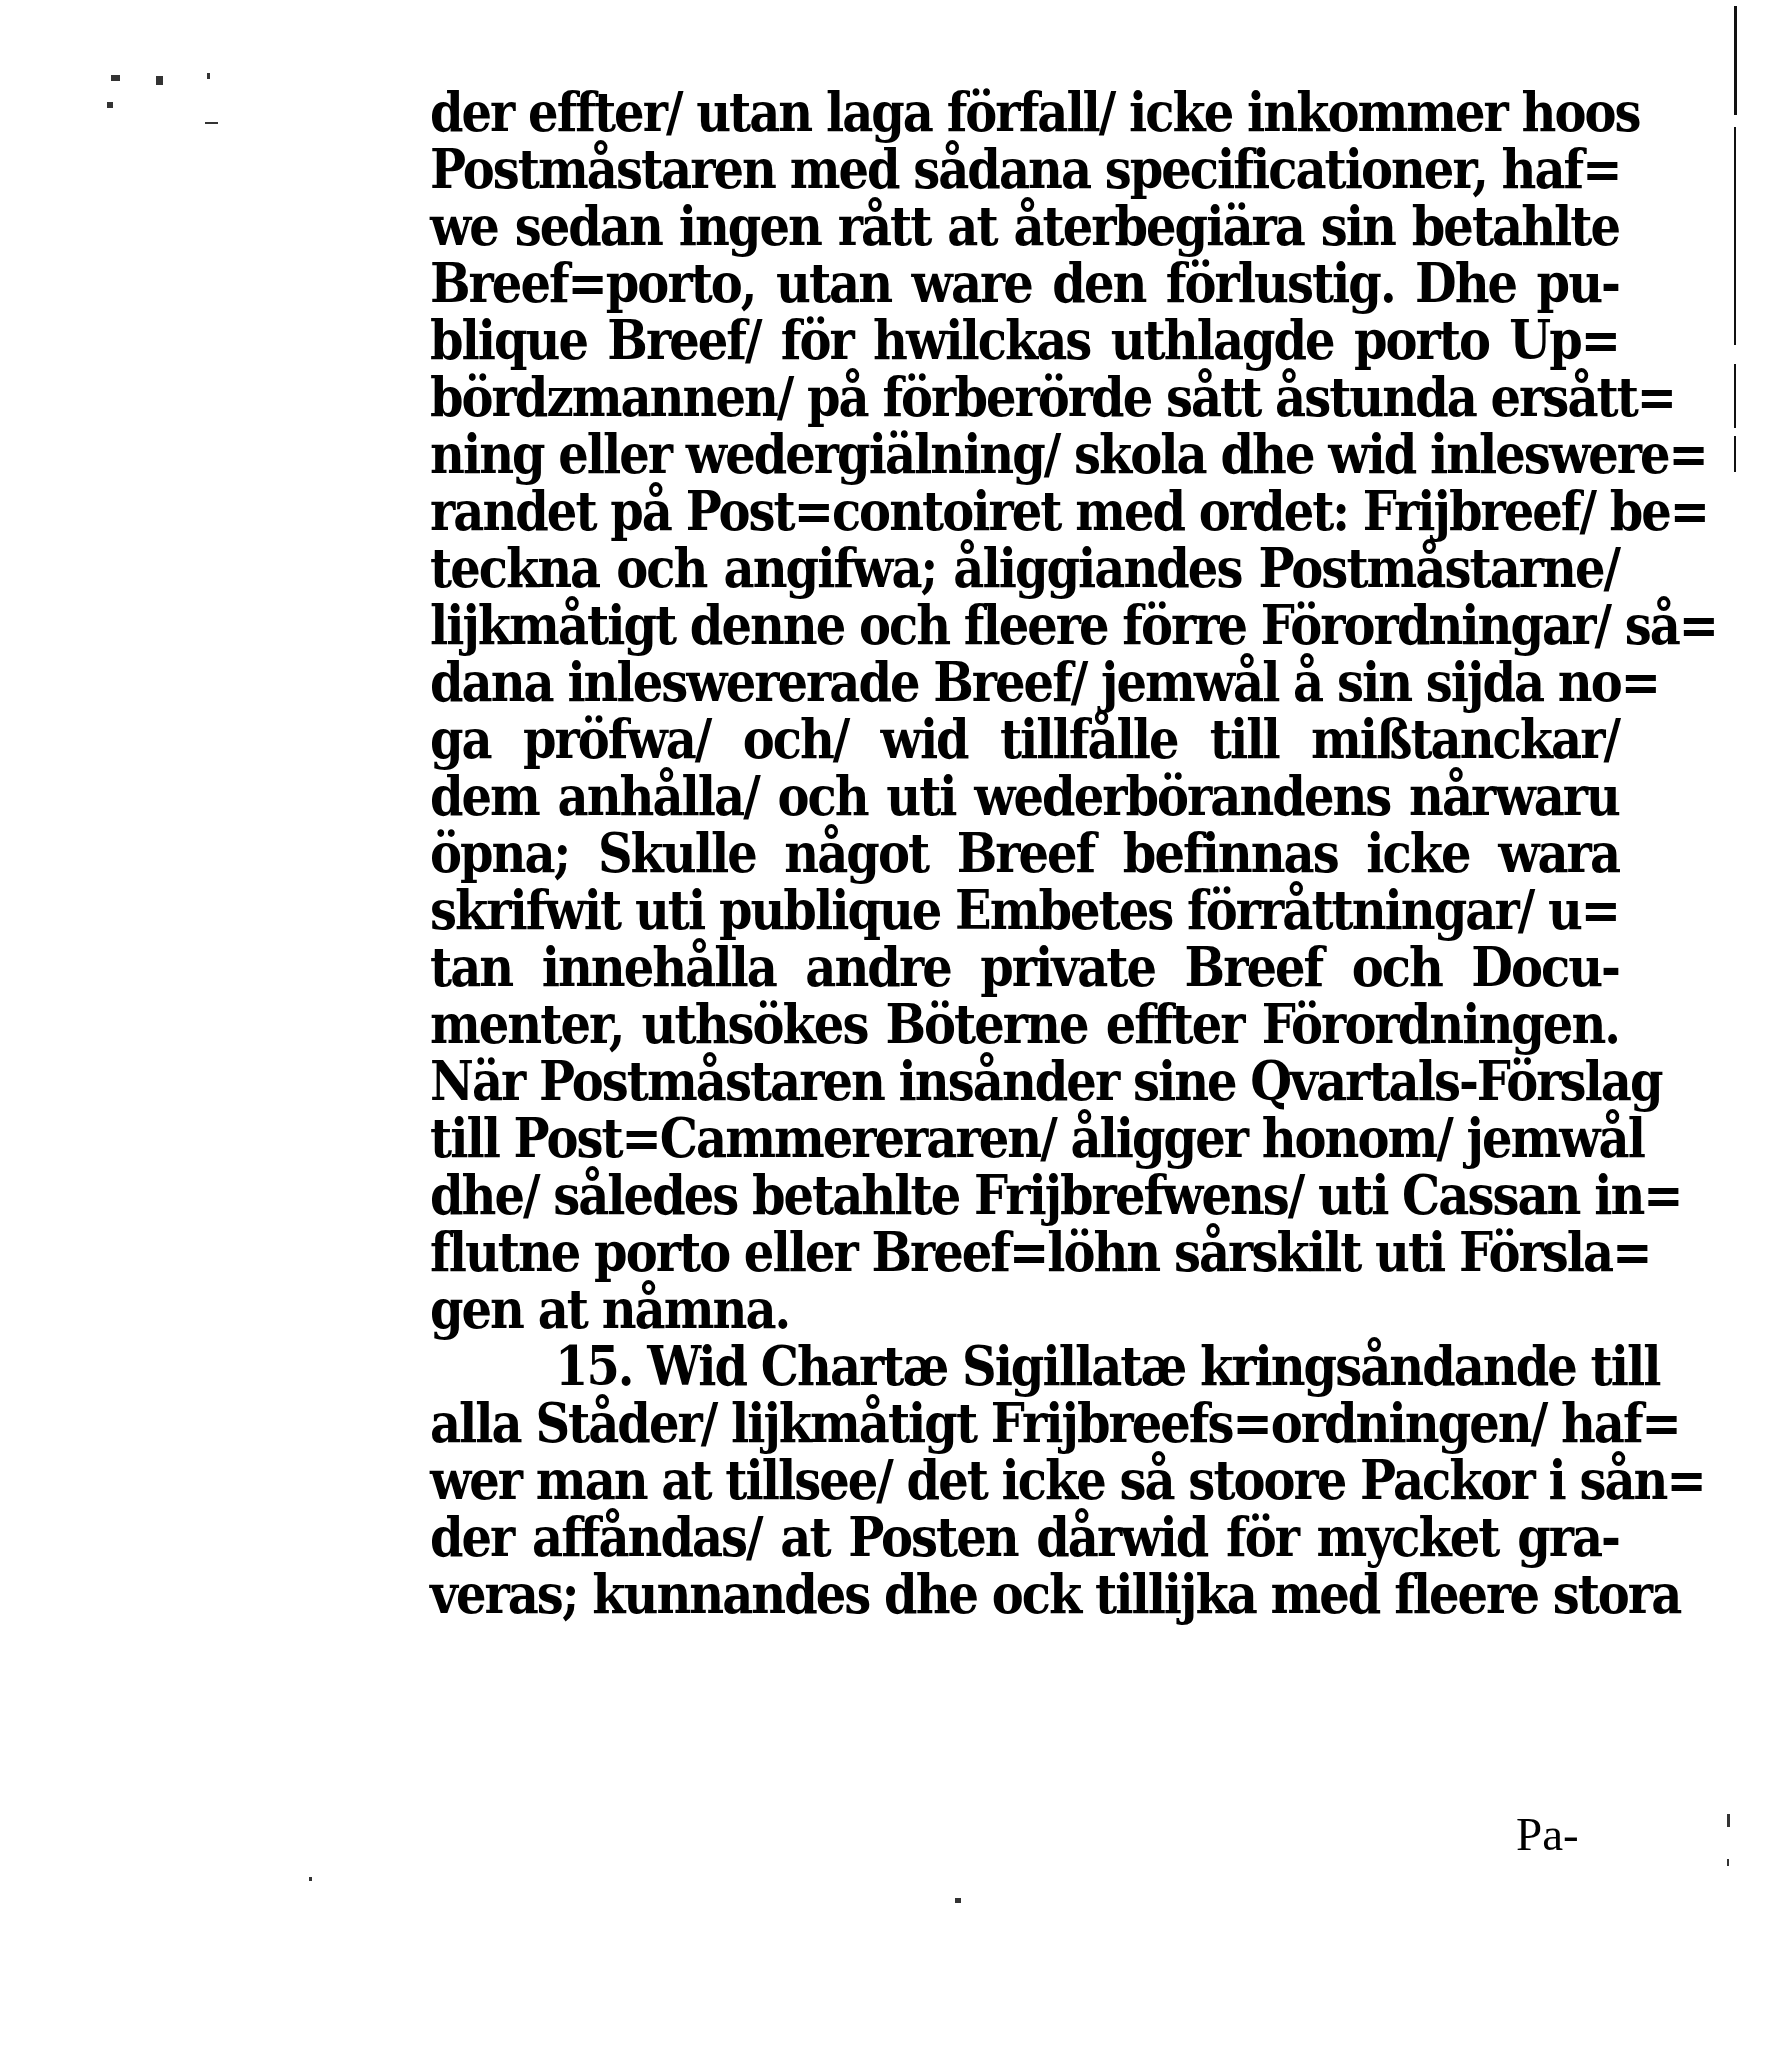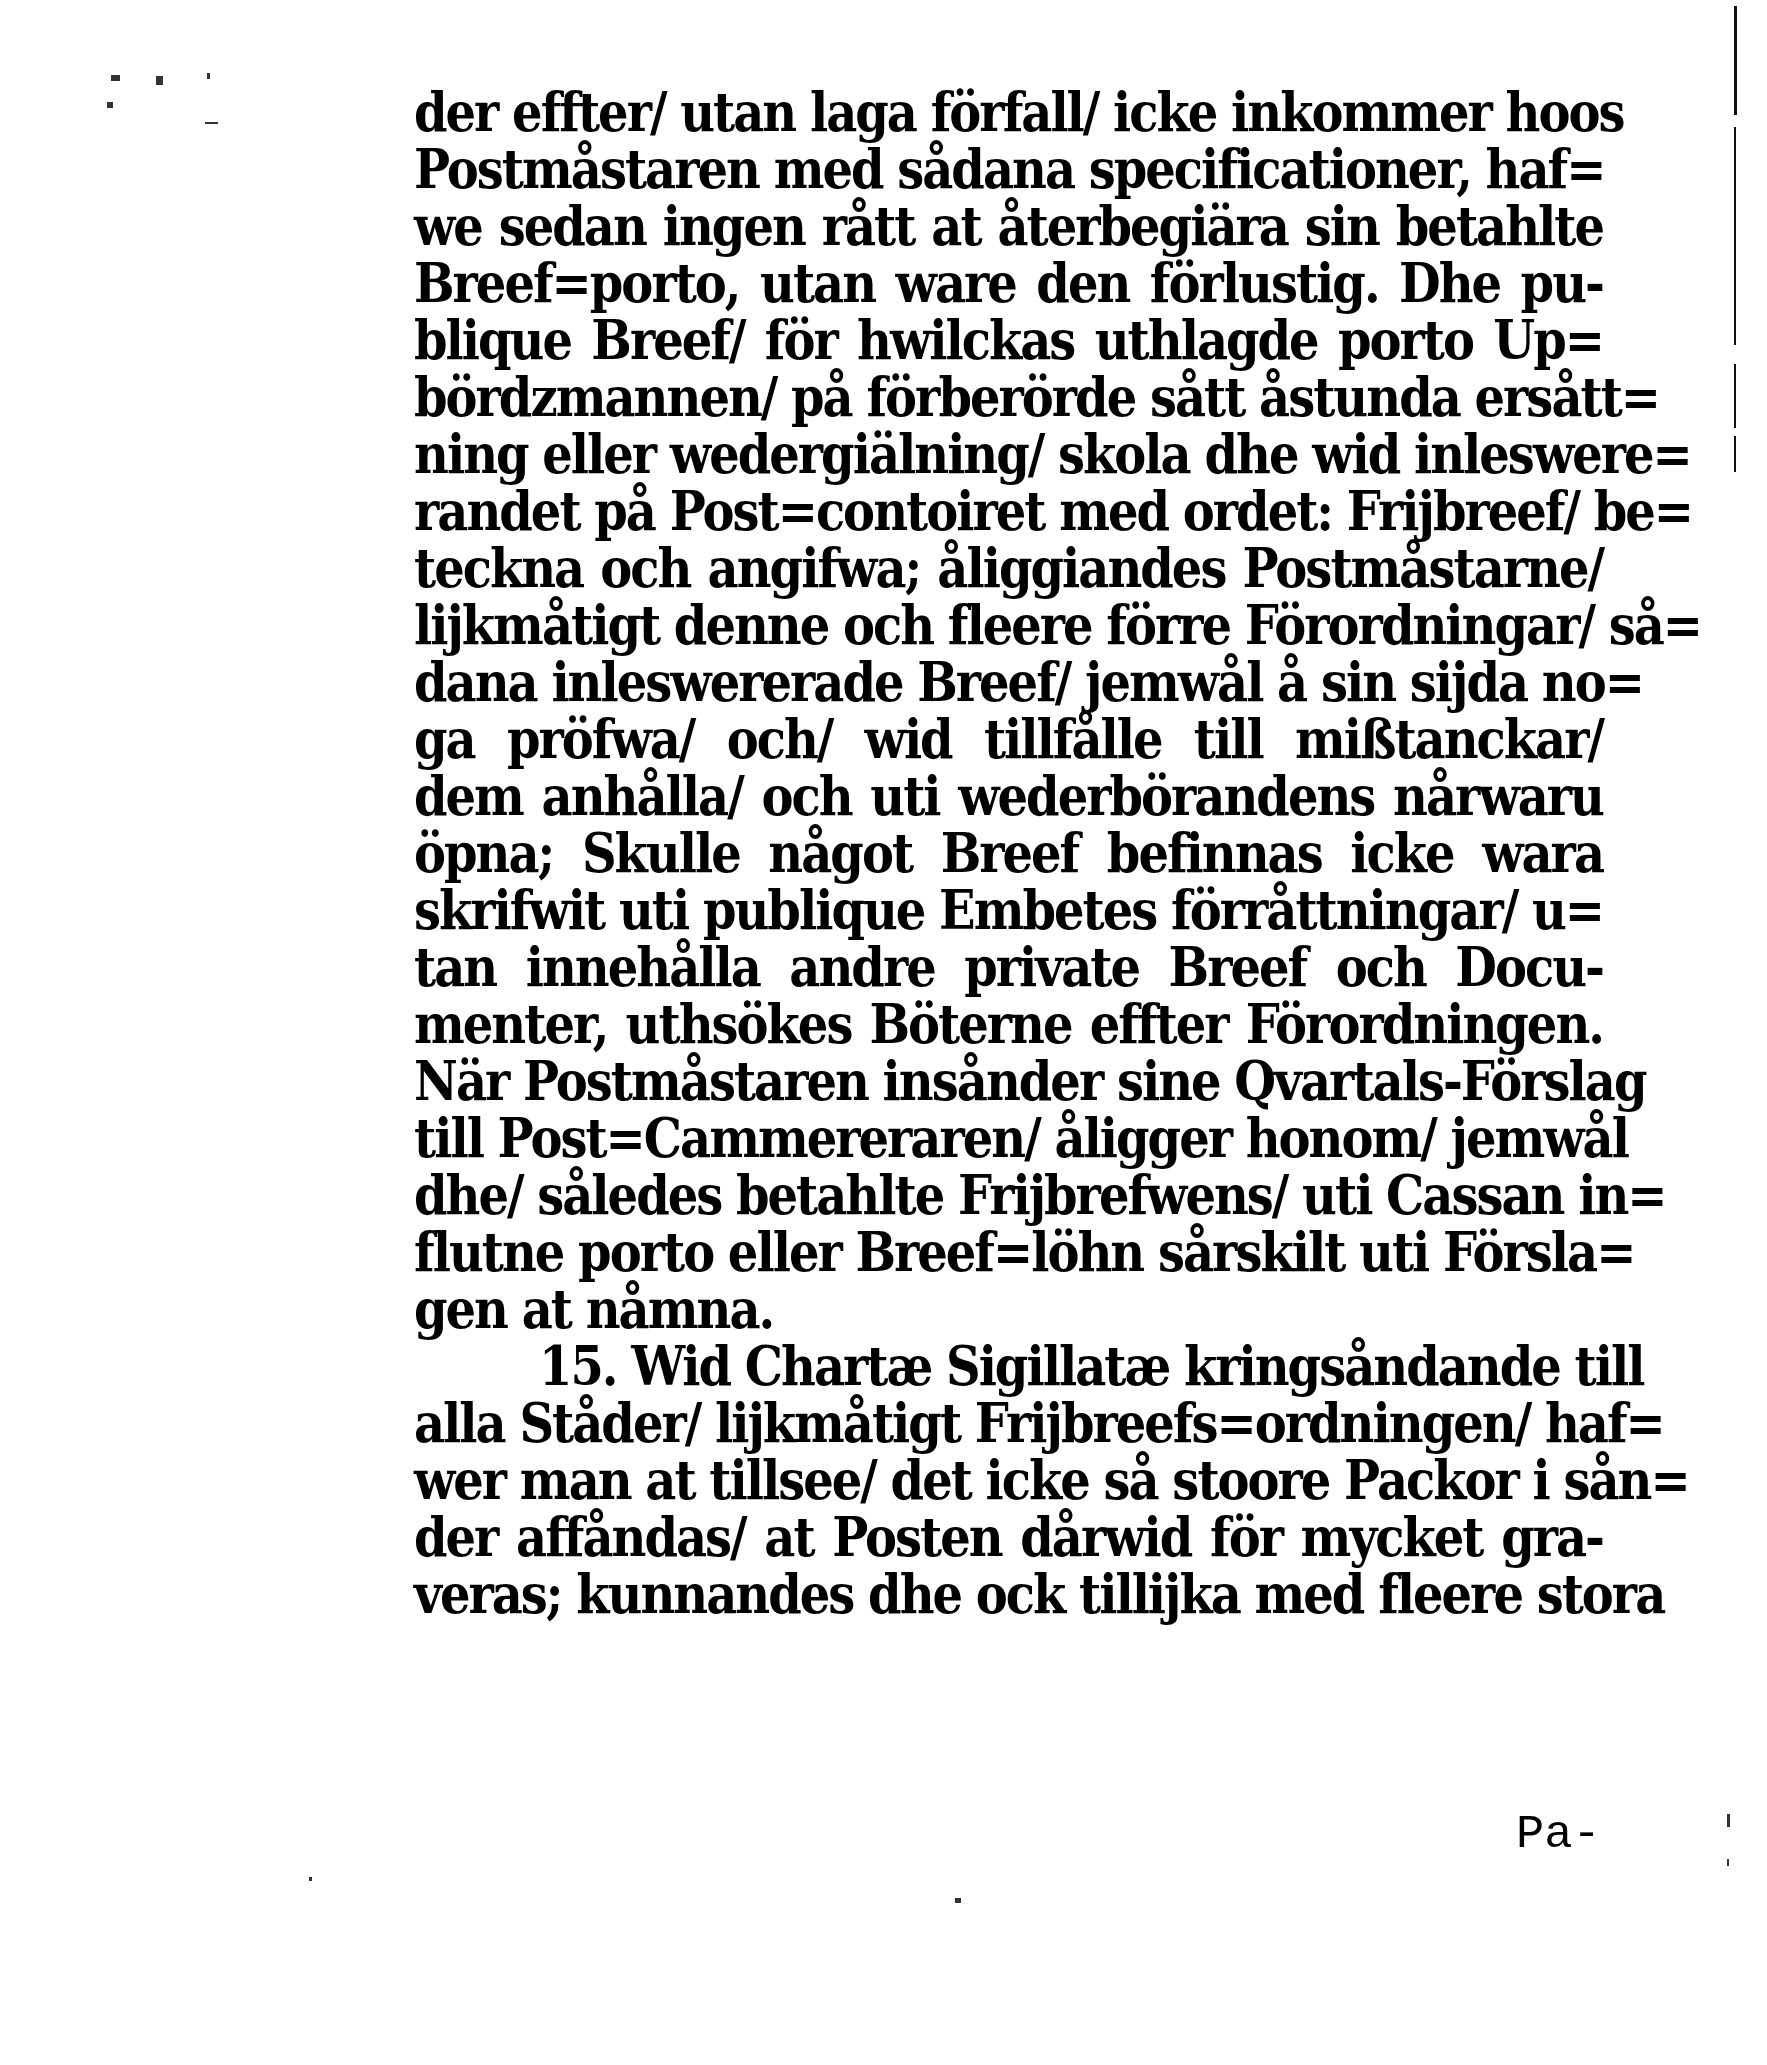--- a/index.html
+++ b/index.html
@@ -18,21 +18,21 @@
     .page {
       position: absolute;
       left: 0;
       top: 0;
       width: 1767px;
       height: 2066px;
       background: #ffffff;
     }
     .text-block {
       position: absolute;
-      left: 414px;
+      left: 430px;
       top: 84px;
       width: 1189px;
     }
     .line {
       display: block;
       height: 57px;
       line-height: 57px;
       font-family: "DejaVu Serif", "Liberation Serif", serif;
       font-size: 48px;
       font-weight: bold;
@@ -46,21 +46,21 @@
     .line.last {
       text-align-last: left;
     }
     .line.indent {
       padding-left: 125px;
     }
     .catchword {
       position: absolute;
       left: 1516px;
       top: 1807px;
-      font-family: Liberation Mono, monospace;
+      font-family: Liberation Serif, serif;
       font-size: 47px;
       line-height: 55px;
       font-weight: normal;
     }
     .edge-line {
       position: absolute;
       left: 1734px;
       width: 2.7px;
       background: #111111;
     }

